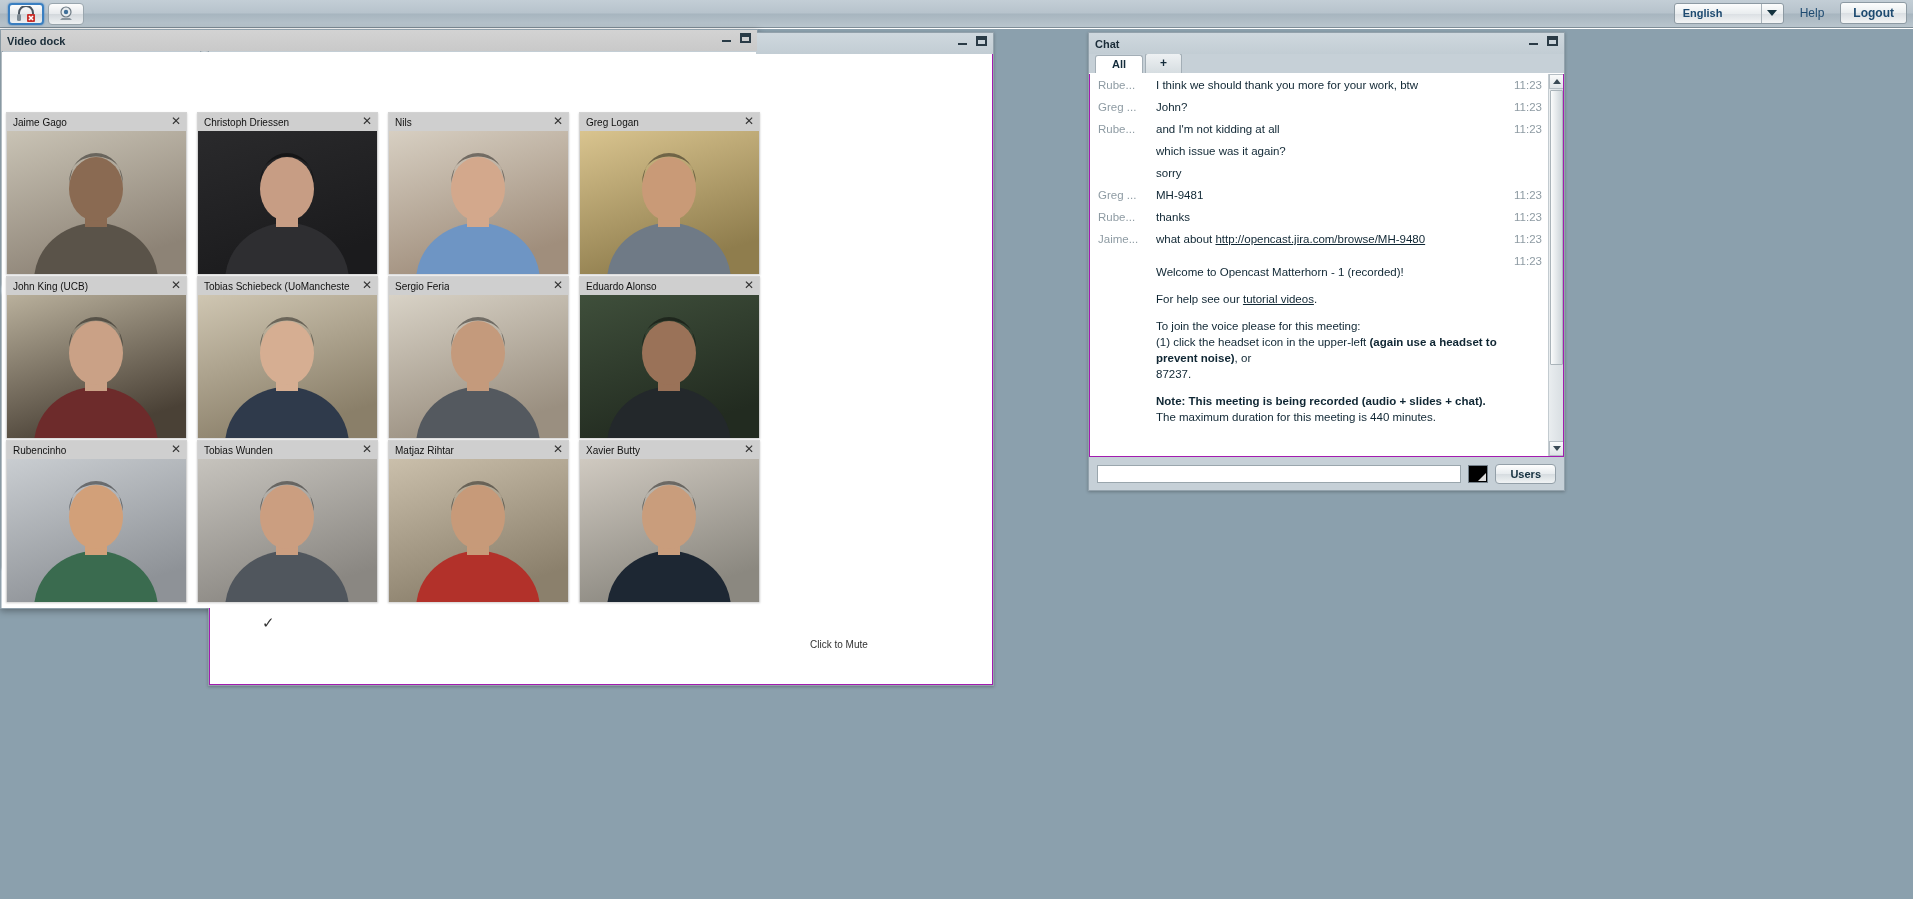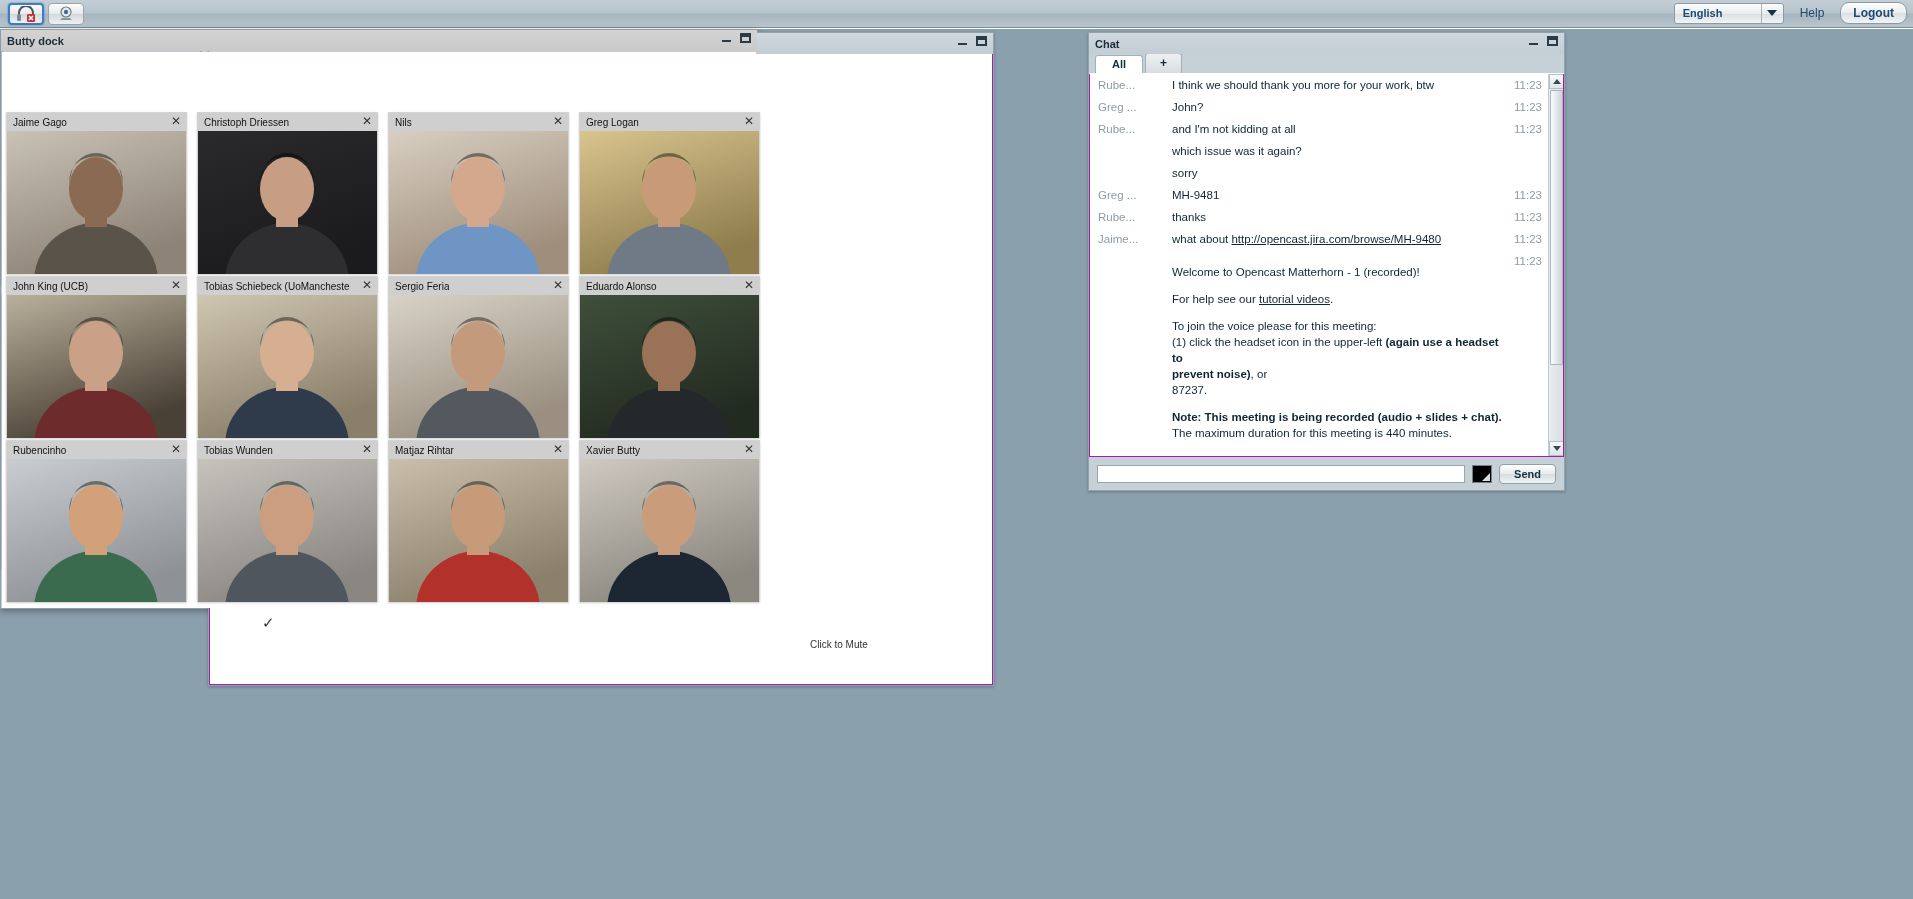--- a/index.html
+++ b/index.html
@@ -30,21 +30,21 @@
     border:1px solid #8d9aa3; border-radius:3px;
     background: linear-gradient(to bottom,#fcfdfd 0%,#e9edef 50%,#dadfe3 51%,#f2f4f5 100%);
     display:flex; align-items:center; padding-left:8px; position:relative;
   }
   .lang-select .arrowbox{ position:absolute; right:0; top:0; bottom:0; width:22px;
      border-left:1px solid #a8b2b9; display:flex;align-items:center;justify-content:center;}
   .caret-d { width:0;height:0;border-left:5px solid transparent;border-right:5px solid transparent;border-top:6px solid #14323f;}
   .helplink { font-size:12px; font-weight:normal; color:#1d4a70; padding:2px 6px;}
   .logout-btn {
     font-size:12px; font-weight:bold; color:#1d4a70; padding:3px 12px;
-    border:1px solid #8d9aa3; border-radius:9px;
+    border:1px solid #8d9aa3; border-radius:3px;
     background: linear-gradient(to bottom,#fcfdfd 0%,#e9edef 50%,#dadfe3 51%,#f2f4f5 100%);
   }
 
   
   .desktop { position:absolute; left:0; top:29px; width:1913px; height:870px;
              background:#8ba0ad; }
 
   
   .win { position:absolute; background:#a21caf; border:1px solid #93a2ac;
          box-shadow:0 1px 3px rgba(0,0,0,.25); }
@@ -134,21 +134,21 @@
   .chat-tabs { height:20px; display:flex; align-items:flex-end; padding-left:6px;
                background:#c6d0d7; border-bottom:1px solid #fff;}
   .ctab { font-size:11px; font-weight:bold; color:#142c3b; padding:2px 16px 3px 16px;
           border:1px solid #a3aeb6; border-bottom:none; border-radius:3px 3px 0 0;
           background:#ffffff; margin-right:2px;}
   .ctab.plus { background:linear-gradient(to bottom,#eef1f3,#d6dde1); padding:2px 14px 3px 14px; font-size:12px;}
   .chat-body { background:#fff; margin:0 1px; height:382px; position:relative; overflow:hidden;}
   .chat-scrollwrap { position:absolute; left:0; right:15px; top:0; bottom:0; overflow:hidden; }
   .cmsg { display:flex; font-size:11.5px; color:#0f2633; padding:3px 0 3px 8px; line-height:16px;}
   .cm-from { width:58px; color:#8e9ba3; flex:0 0 58px; white-space:nowrap;}
-  .cm-txt { flex:1; padding-right:6px;margin-left:16px;}
+  .cm-txt { flex:1; padding-right:6px;}
   .cm-time { width:36px; color:#8e9ba3; text-align:right; padding-right:6px; flex:0 0 36px;}
   .cm-txt a { color:#0f2633; }
   .chat-input-row { position:absolute; left:0; right:0; bottom:0; height:33px;
                     display:flex; align-items:center; padding:0 8px; gap:7px; background:#c6d0d7;}
   .chat-input { flex:1; height:18px; background:#fff; border:1px solid #9aa6ad; }
   .colorbox { width:20px; height:18px; background:#000; border:1px solid #74808a; position:relative;}
   .colorbox::after{content:"";position:absolute;right:1px;bottom:1px;width:0;height:0;
      border-left:4px solid transparent;border-top:4px solid transparent;border-bottom:4px solid #ddd;border-right:4px solid #ddd;}
   .send-btn { font-size:11px;font-weight:bold;color:#14303f; padding:3px 14px;
               border:1px solid #939fa8; border-radius:4px;
@@ -534,21 +534,21 @@
       <div class="default-body">
         <div class="slide-text">Te</div>
         <div class="chk" style="left:52px;top:414px;">✓</div>
         <div class="chk" style="left:52px;top:560px;">✓</div>
         <div class="ctm">Click to Mute</div>
       </div>
     </div>
 
     <div id="videodock-win">
       <div class="win-title" style="background:linear-gradient(to bottom,#d3d3d3,#c9c9c9);">
-        <span>Butty dock</span>
+        <span>Video dock</span>
         <span class="win-ctrls">
           <span class="ic-min"></span>
           <span class="ic-max"></span>
         </span>
       </div>
       <div class="vd-body">
         <div class="vgrid" id="vgrid">
             <div class="vtile">
               <div class="vt-bar">
                 <span style="white-space:nowrap;overflow:hidden;max-width:150px;">Jaime Gago</span>
@@ -860,18 +860,18 @@
             </div>
           <div class="vs-thumb" style="top:16px;height:275px;width:13px;"></div>
           <div class="vs-btn" style="position:absolute;bottom:0;width:15px;height:15px;">
               <span class="tri-d"></span>
             </div>
         </div>
       </div>
       <div class="chat-input-row">
         <input class="chat-input" value="" placeholder="" style="">
         <div class="colorbox"></div>
-        <div class="send-btn">Send</div>
+        <div class="send-btn">Users</div>
       </div>
     </div>
 
   </div>
 </div>
 
 </body></html>

